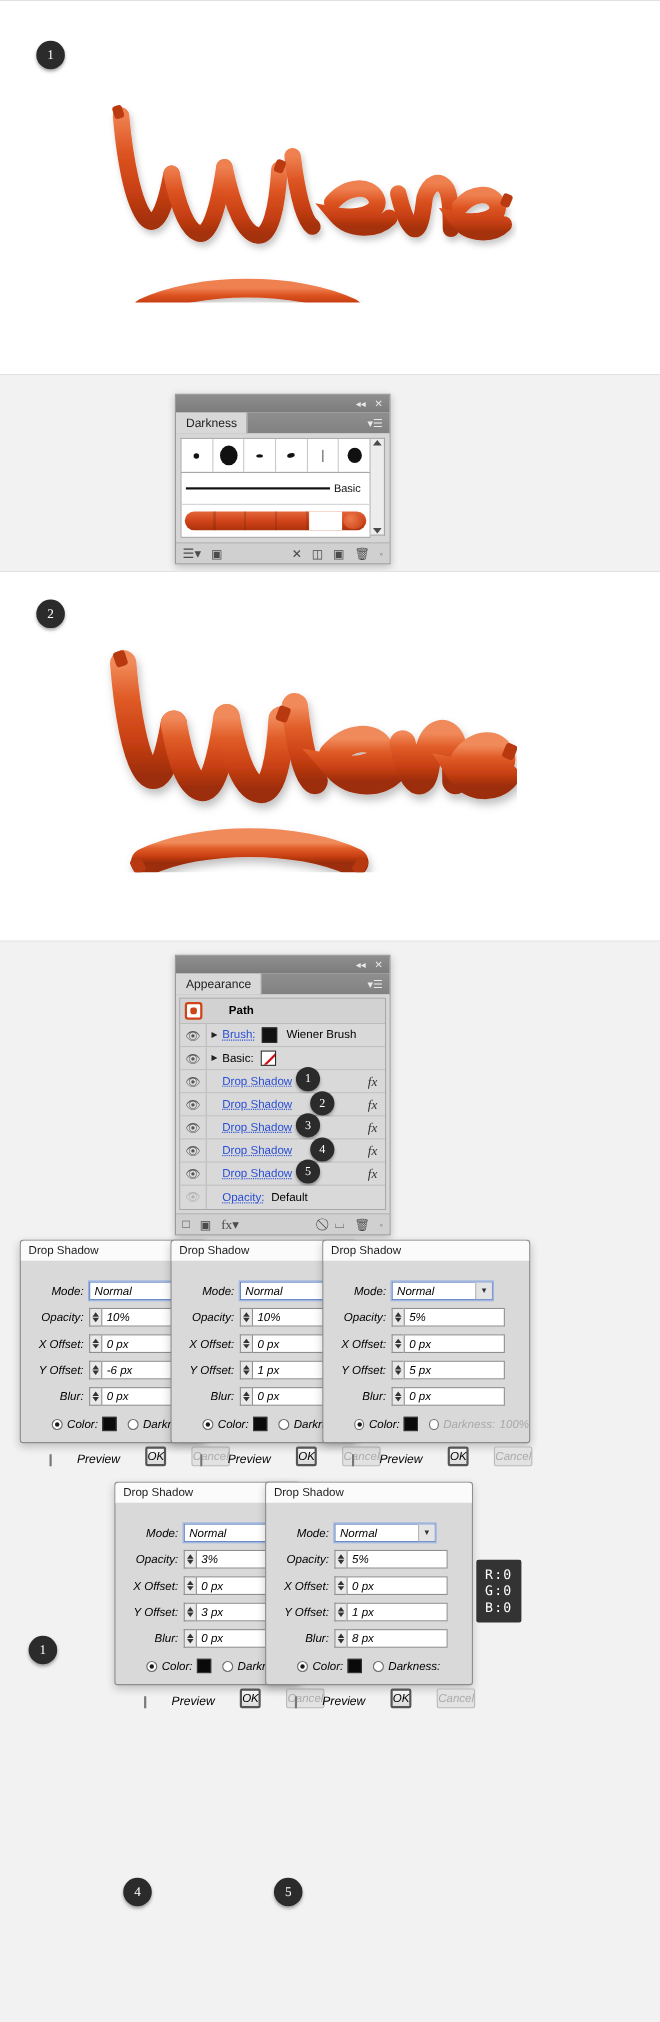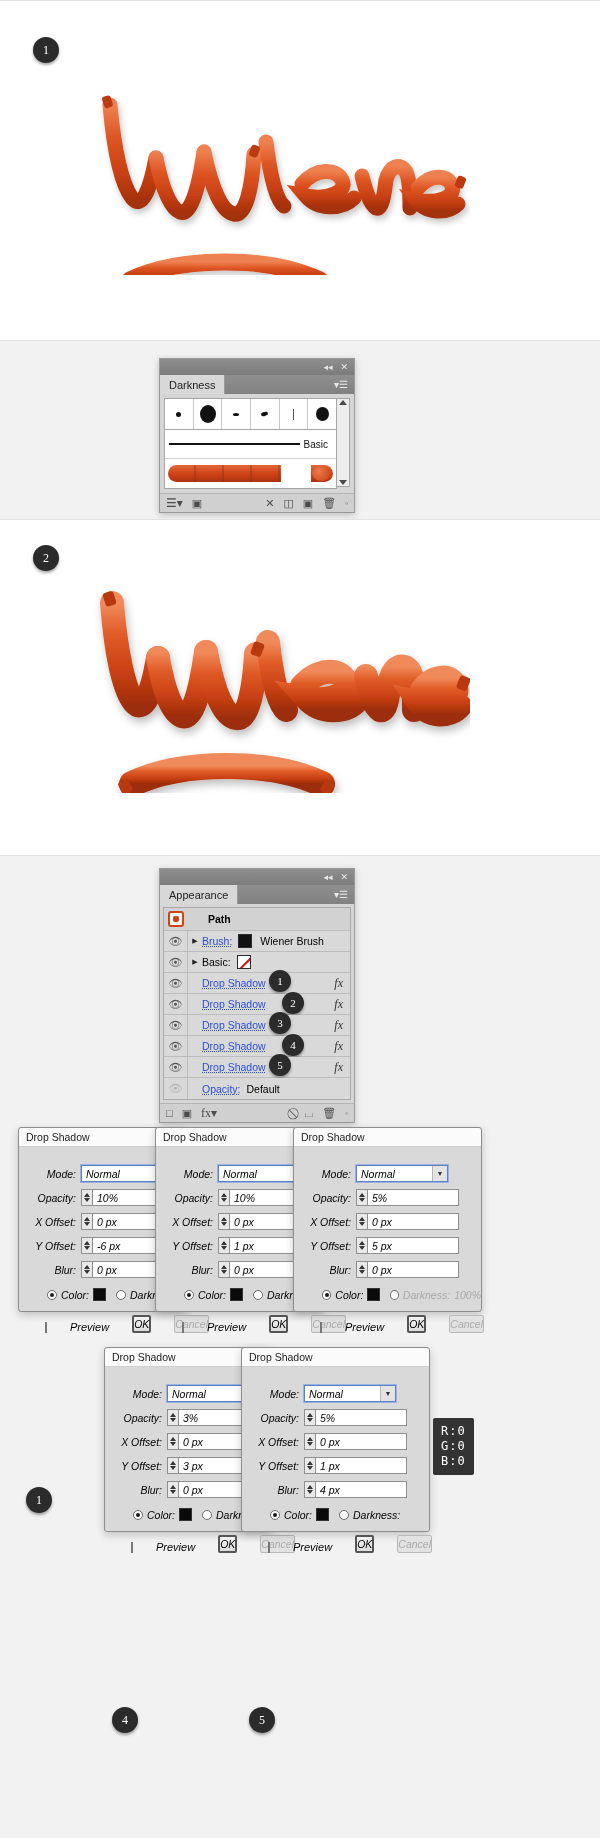--- a/index.html
+++ b/index.html
@@ -687,21 +687,21 @@
           <i class="stp-d"></i>
         </span>
       <span class="txtin">1 px</span>
     </div>
     <div class="frow">
       <span class="flabel">Blur:</span>
       <span class="stepper">
           <i class="stp-u"></i>
           <i class="stp-d"></i>
         </span>
-      <span class="txtin">4 px</span>
+      <span class="txtin">8 px</span>
     </div>
     <div class="crow">
       <span class="radio on"></span>
       <span>Color:</span>
       <span class="colsw"></span>
       <span class="radio" style="margin-left:6px;"></span>
       <span>Darkness:</span>
     </div>
     <div class="brow">
       <span class="chk"></span>

